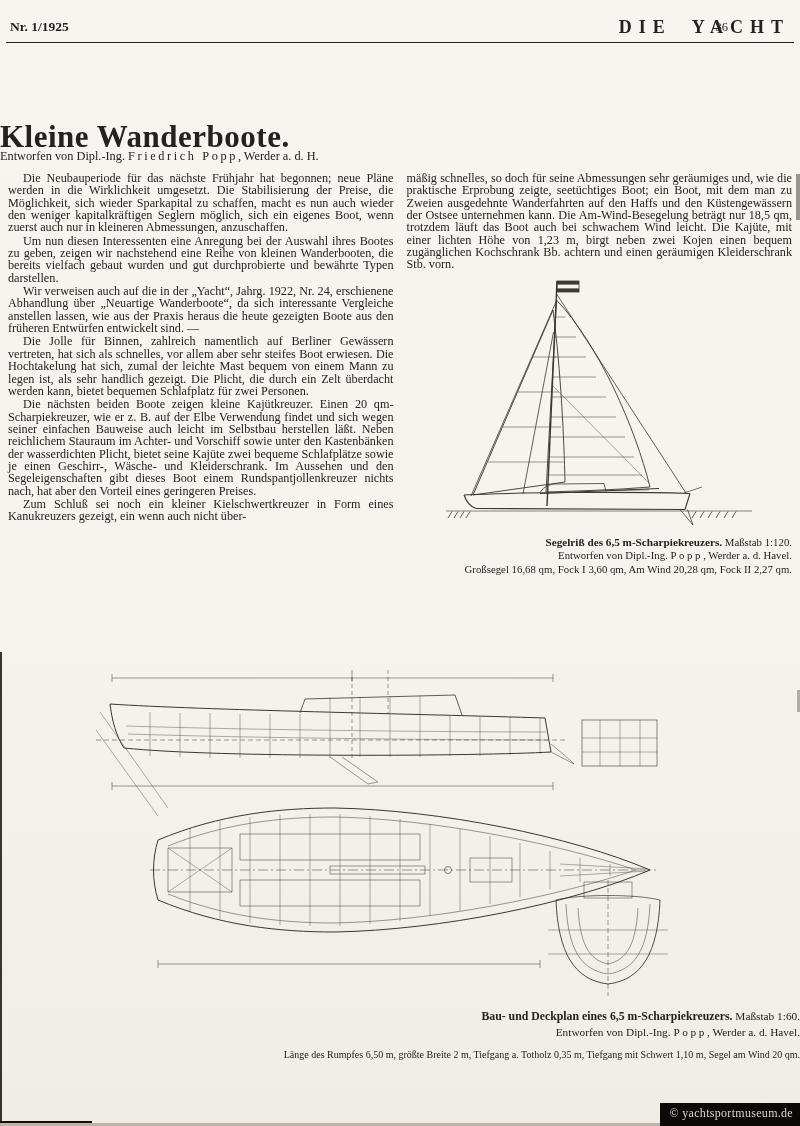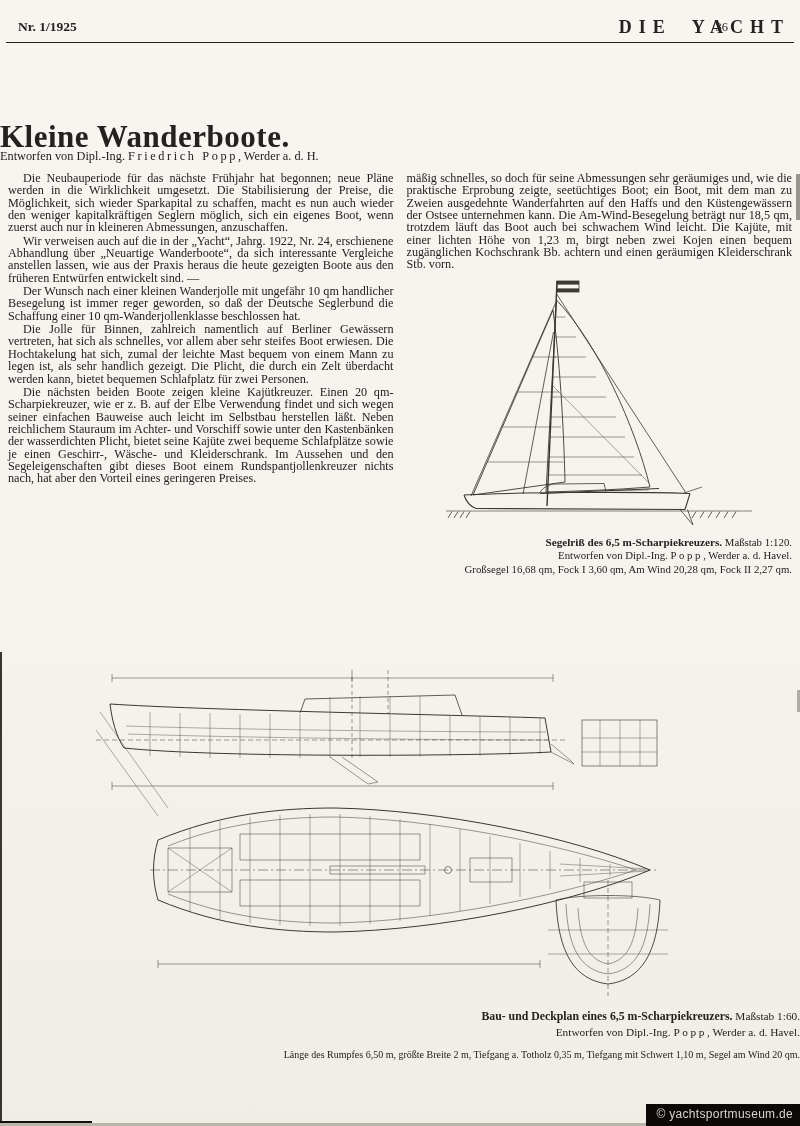--- a/index.html
+++ b/index.html
@@ -4,21 +4,21 @@
 <style>
   * { box-sizing: border-box; }
   html,body { margin:0; padding:0; background:#d9d6cf; }
   .page {
     position:relative; width:800px; height:1126px; margin:0 auto;
     background:linear-gradient(180deg,#f7f5f0 0%,#f5f3ed 55%,#efede5 100%);
     font-family:"Liberation Serif","DejaVu Serif",serif;
     color:#242220; overflow:hidden;
   }
   
-  .header { position:absolute; top:12px; left:18px; right:10px; height:28px; }
+  .header { position:absolute; top:12px; left:10px; right:10px; height:28px; }
   .issue { position:absolute; left:0; top:7px; font-size:13.5px; font-weight:bold; }
   .masthead { position:absolute; left:0; right:0; top:5px; text-align:right;
     font-size:18px; font-weight:bold; letter-spacing:7px; word-spacing:9px; }
   .pageno { position:absolute; right:62px; top:8px; font-size:12.5px; }
   .rule { position:absolute; top:42px; left:6px; right:6px; border-top:1.6px solid #23211e; }
   
   .title { position:absolute; top:98px; left:0; right:0; 
     font-size:31px; font-weight:bold; letter-spacing:0.5px; }
   .byline { position:absolute; top:149px; left:0; right:0; font-size:12.3px; }
   .spaced { letter-spacing:2.6px; }
@@ -40,21 +40,21 @@
   .plan-caption .cap-bold { font-size:11.8px; }
   .plan-caption .dims { margin-top:7px; font-size:10px; }
   
   .edge-left { position:absolute; left:0; top:652px; width:2px; height:474px; background:#181410; opacity:.85; }
   .corner-bl { position:absolute; left:0; bottom:0; width:92px; height:5px; background:#14110d; }
   .bottom-strip { position:absolute; left:0; right:0; bottom:0; height:3px; background:#b9b5aa; }
   .smudge-r1 { position:absolute; right:0; top:174px; width:4px; height:46px; background:#4a463f; opacity:.55; }
   .smudge-r2 { position:absolute; right:0; top:690px; width:3px; height:22px; background:#4a463f; opacity:.4; }
   
   .watermark { position:absolute; right:0; bottom:0; background:#0b0a09; color:#d9d7d2;
-    font-family:Liberation Sans, sans-serif; font-size:12px;
+    font-family:Liberation Serif, serif; font-size:12px;
     padding:3px 7px 5px 10px; letter-spacing:0.3px; }
   
   .ink { stroke:#3a372f; fill:none; }
 </style>
 </head>
 <body>
 
 <div class="page">
 
   <div class="header">
@@ -63,24 +63,25 @@
     <span class="pageno">36</span>
   </div>
   <div class="rule"></div>
 
   <h1 class="title">Kleine Wanderboote.</h1>
   <div class="byline"><span>Entworfen von Dipl.-Ing. </span><span class="spaced">Friedrich Popp</span><span>, Werder a. d. H.</span></div>
 
   <section class="columns">
     <div class="col">
       <p class="para">Die Neubauperiode für das nächste Frühjahr hat begonnen; neue Pläne werden in die Wirklichkeit umgesetzt. Die Stabilisierung der Preise, die Möglichkeit, sich wieder Sparkapital zu schaffen, macht es nun auch wieder den weniger kapitalkräftigen Seglern möglich, sich ein eigenes Boot, wenn zuerst auch nur in kleineren Abmessungen, anzuschaffen.</p>
+      <p class="para">Um nun diesen Interessenten eine Anregung bei der Auswahl ihres Bootes zu geben, zeigen wir nachstehend eine Reihe von kleinen Wanderbooten, die bereits vielfach gebaut wurden und gut durchprobierte und bewährte Typen darstellen.</p>
       <p class="para">Wir verweisen auch auf die in der „Yacht“, Jahrg. 1922, Nr. 24, erschienene Abhandlung über „Neuartige Wanderboote“, da sich interessante Vergleiche anstellen lassen, wie aus der Praxis heraus die heute gezeigten Boote aus den früheren Entwürfen entwickelt sind. —</p>
-      <p class="para">Der Wunsch nach einer kleinen Wanderjolle mit ungefähr 10 qm handlicher Besegelung ist immer reger geworden, so daß der Deutsche Seglerbund die Schaffung einer 10 qm-Wanderjollenklasse beschlossen hat.</p>
       <p class="para">Die Jolle für Binnen, zahlreich namentlich auf Berliner Gewässern vertreten, hat sich als schnelles, vor allem aber sehr steifes Boot erwiesen. Die Hochtakelung hat sich, zumal der leichte Mast bequem von einem Mann zu legen ist, als sehr handlich gezeigt. Die Plicht, die durch ein Zelt überdacht werden kann, bietet bequemen Schlafplatz für zwei Personen.</p>
       <p class="para">Die nächsten beiden Boote zeigen kleine Kajütkreuzer. Einen 20 qm-Scharpiekreuzer, wie er z. B. auf der Elbe Verwendung findet und sich wegen seiner einfachen Bauweise auch leicht im Selbstbau herstellen läßt. Neben reichlichem Stauraum im Achter- und Vorschiff sowie unter den Kastenbänken der wasserdichten Plicht, bietet seine Kajüte zwei bequeme Schlafplätze sowie je einen Geschirr-, Wäsche- und Kleiderschrank. Im Aussehen und den Segeleigenschaften gibt dieses Boot einem Rundspantjollenkreuzer nichts nach, hat aber den Vorteil eines geringeren Preises.</p>
+      <p class="para">Zum Schluß sei noch ein kleiner Kielschwertkreuzer in Form eines Kanukreuzers gezeigt, ein wenn auch nicht über-</p>
     </div>
 
     <div class="col">
       <p class="para no-indent">mäßig schnelles, so doch für seine Abmessungen sehr geräumiges und, wie die praktische Erprobung zeigte, seetüchtiges Boot; ein Boot, mit dem man zu Zweien ausgedehnte Wanderfahrten auf den Haffs und den Küstengewässern der Ostsee unternehmen kann. Die Am-Wind-Besegelung beträgt nur 18,5 qm, trotzdem läuft das Boot auch bei schwachem Wind leicht. Die Kajüte, mit einer lichten Höhe von 1,23 m, birgt neben zwei Kojen einen bequem zugänglichen Kochschrank Bb. achtern und einen geräumigen Kleiderschrank Stb. vorn.</p>
 
       <figure class="sailplan">
         <svg width="310" height="252" viewBox="0 0 310 252">
           <g class="ink" stroke-width="0.8">
 
             <g>

